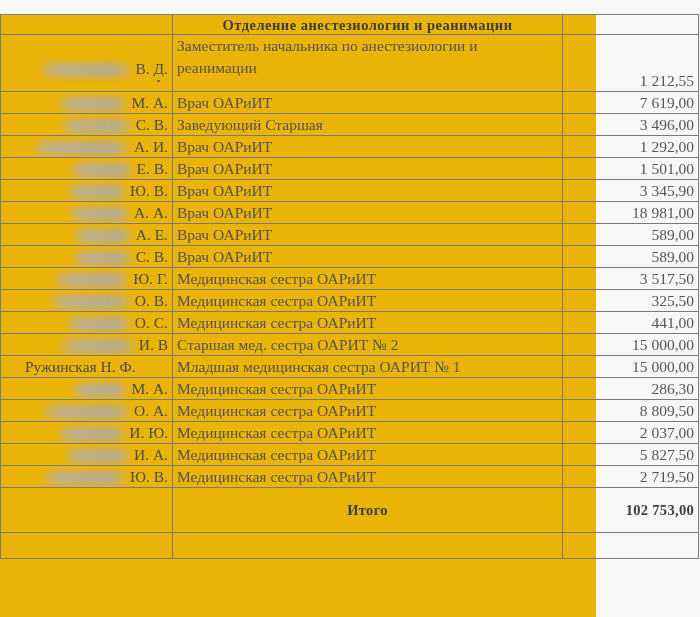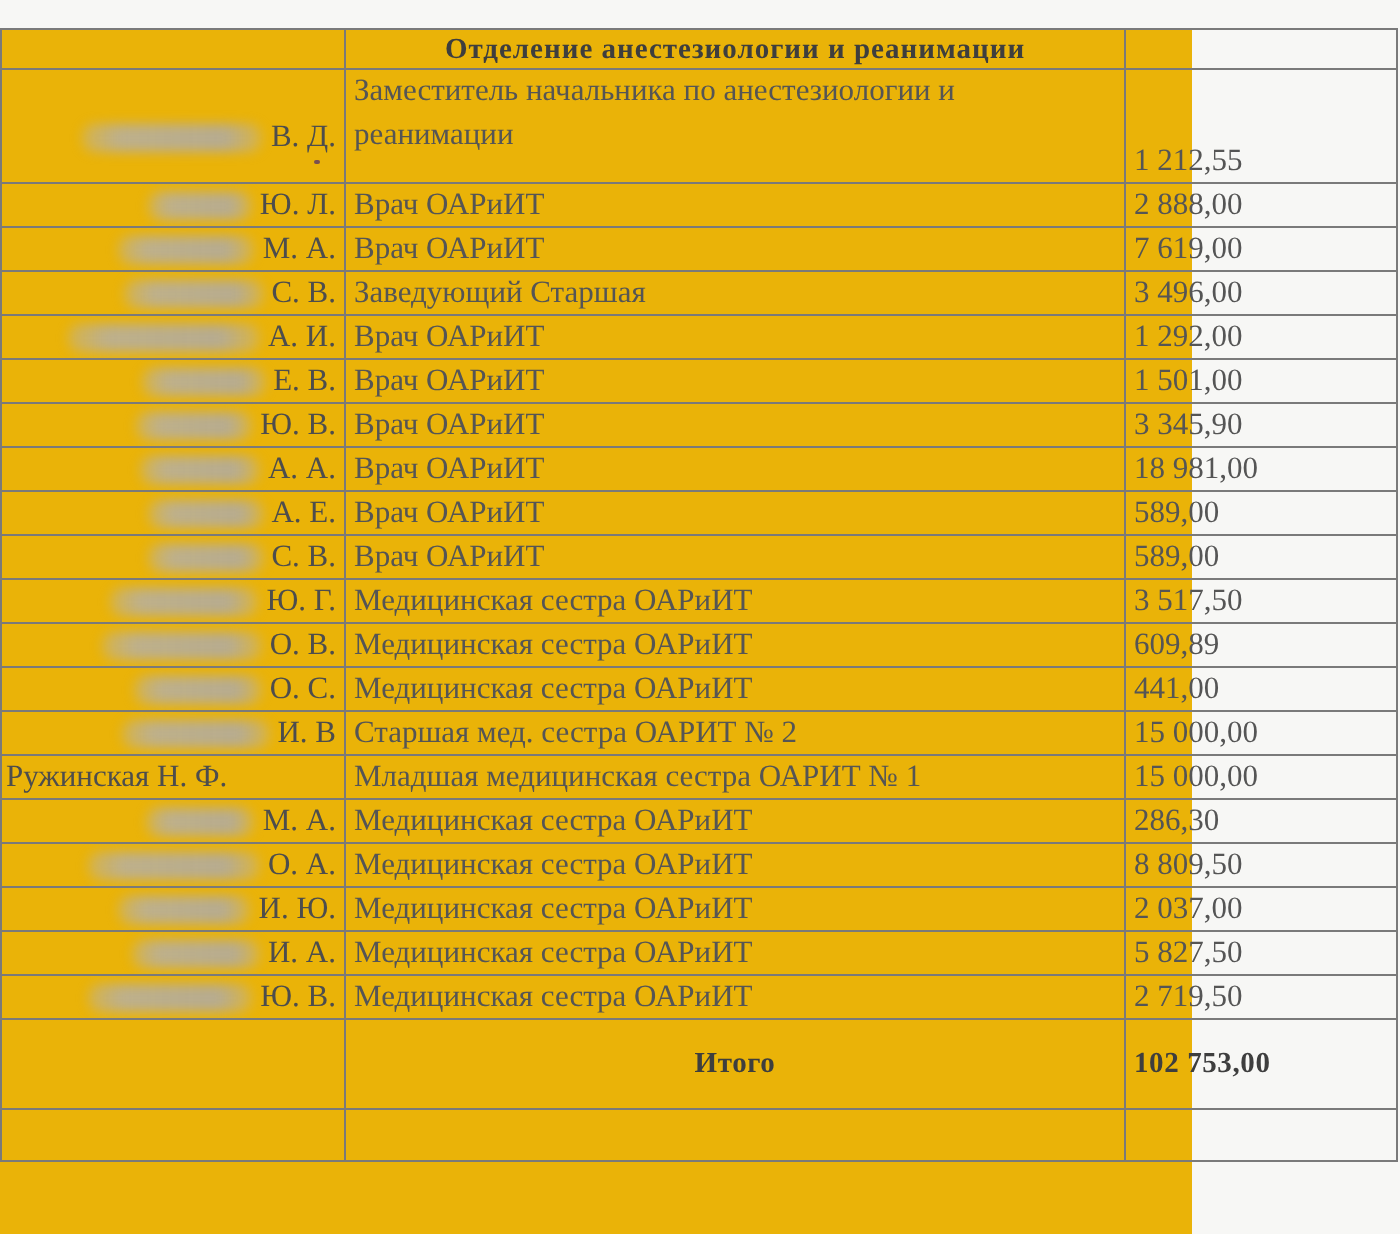--- a/index.html
+++ b/index.html
@@ -56,21 +56,21 @@
       background: linear-gradient(90deg, rgba(180,180,185,0.35), rgba(175,175,182,0.75) 20%, rgba(170,170,178,0.8) 80%, rgba(185,185,190,0.3));
       filter: blur(3px);
       border-radius: 6px;
       vertical-align: middle;
       margin-right: 4px;
     }
     td.name .initials {
       color: #4d4d4d;
     }
     td.pos { text-align: left; color: #555; }
-    td.sum { color: #555; padding-right: 3px; }
+    td.sum { text-align: right; color: #555; padding-right: 3px; }
 
     tr.header td {
       height: 19px;
       line-height: 18px;
       vertical-align: middle;
       font-weight: bold;
       font-size: 14.5px;
       letter-spacing: 0.5px;
       color: #3e3e3e;
     }
@@ -102,21 +102,21 @@
     tr.total td {
       height: 44px;
       vertical-align: middle;
       font-weight: bold;
       font-size: 14.5px;
       color: #3e3e3e;
       letter-spacing: 0.3px;
     }
     tr.total td.pos { text-align: center; }
     tr.empty td { height: 25px; }
-    td.name.clear { padding-left: 2px; text-align: left; }
+    td.name.clear { padding-left: 24px; text-align: left; }
   </style>
 </head>
 <body>
 
 <div class="sheet">
   <table class="payroll">
     <colgroup>
       <col class="c-name">
       <col class="c-pos">
       <col class="c-sum">
@@ -126,25 +126,20 @@
         <td></td>
         <td class="title">Отделение анестезиологии и реанимации</td>
         <td></td>
       </tr>
     <tr class="tall">
           <td class="name"><span class="blur" style="width: 90px;"></span><span class="initials">В. Д.</span><span class="dot"></span></td>
           <td class="pos">Заместитель начальника по анестезиологии и реанимации</td>
           <td class="sum">1 212,55</td>
         </tr>
         <tr>
-          <td class="name"><span class="blur" style="width: 52px;"></span><span class="initials">Ю. Л.</span></td>
-          <td class="pos">Врач ОАРиИТ</td>
-          <td class="sum">2 888,00</td>
-        </tr>
-        <tr>
           <td class="name"><span class="blur" style="width: 68px;"></span><span class="initials">М. А.</span></td>
           <td class="pos">Врач ОАРиИТ</td>
           <td class="sum">7 619,00</td>
         </tr>
         <tr>
           <td class="name"><span class="blur" style="width: 70px;"></span><span class="initials">С. В.</span></td>
           <td class="pos">Заведующий Старшая</td>
           <td class="sum">3 496,00</td>
         </tr>
         <tr>
@@ -178,21 +173,21 @@
           <td class="sum">589,00</td>
         </tr>
         <tr>
           <td class="name"><span class="blur" style="width: 74px;"></span><span class="initials">Ю. Г.</span></td>
           <td class="pos">Медицинская сестра ОАРиИТ</td>
           <td class="sum">3 517,50</td>
         </tr>
         <tr>
           <td class="name"><span class="blur" style="width: 80px;"></span><span class="initials">О. В.</span></td>
           <td class="pos">Медицинская сестра ОАРиИТ</td>
-          <td class="sum">609,89</td>
+          <td class="sum">325,50</td>
         </tr>
         <tr>
           <td class="name"><span class="blur" style="width: 64px;"></span><span class="initials">О. С.</span></td>
           <td class="pos">Медицинская сестра ОАРиИТ</td>
           <td class="sum">441,00</td>
         </tr>
         <tr>
           <td class="name"><span class="blur" style="width: 74px;"></span><span class="initials">И. В</span></td>
           <td class="pos">Старшая мед. сестра ОАРИТ № 2</td>
           <td class="sum">15 000,00</td>

